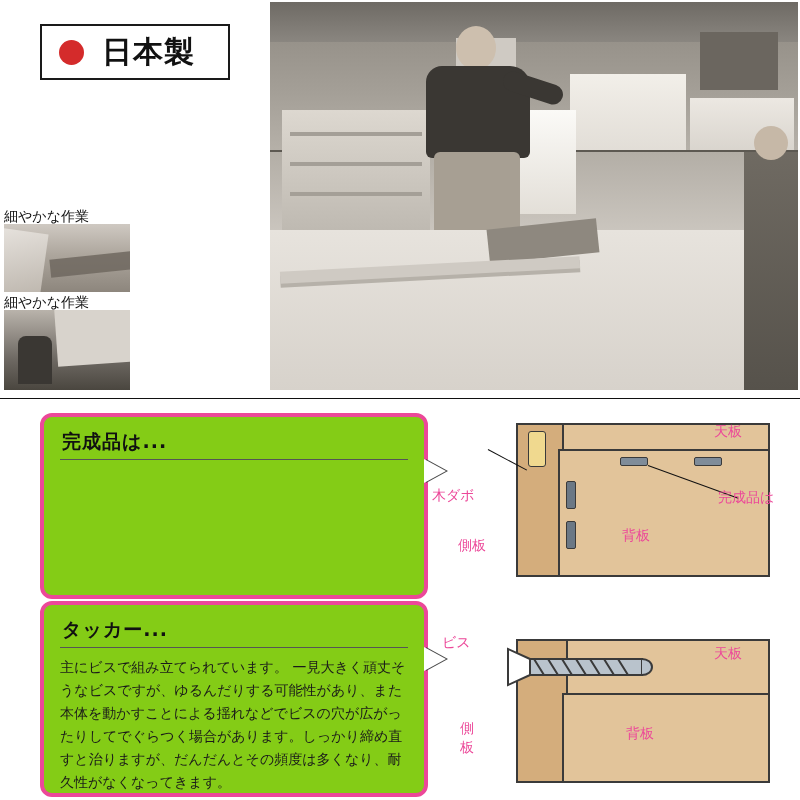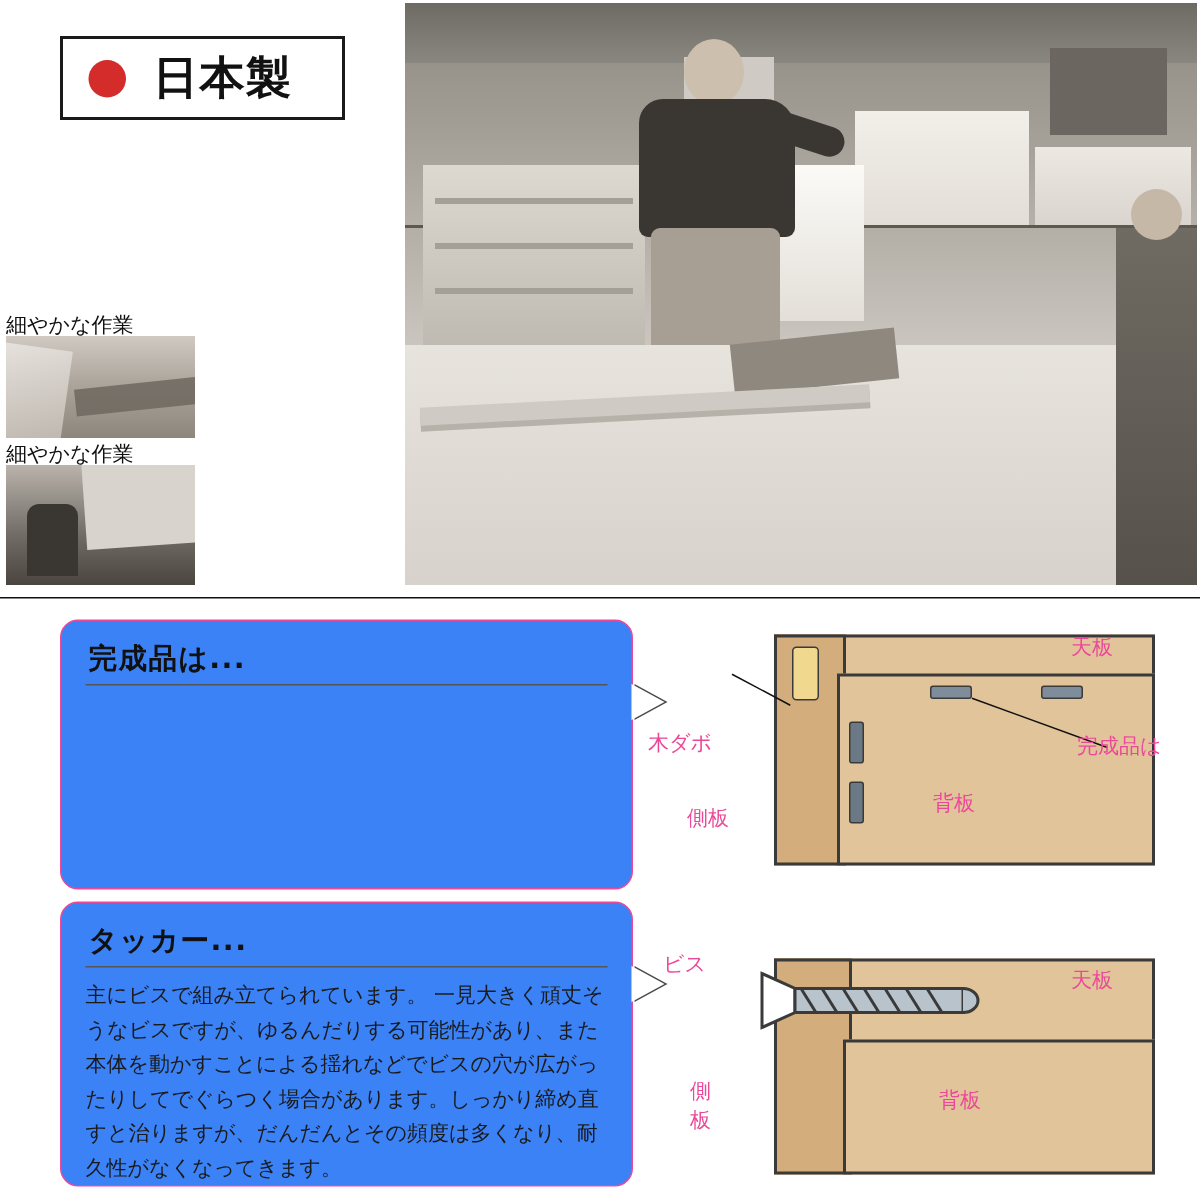--- a/index.html
+++ b/index.html
@@ -135,21 +135,21 @@
     border-radius:50%;background:#c6b8a7;}
   .pm-mach{position:absolute;left:430px;top:30px;width:78px;height:58px;background:#6b665f;}
   .pm-mach2{position:absolute;left:186px;top:36px;width:60px;height:48px;background:#cfcac3;}
 
   
   .bottom{position:absolute;left:0;top:398px;width:800px;height:402px;
     border-top:1px solid #111;}
 
   .balloon{
     position:absolute;
-    background:#3b82f6;border:1px solid #ec4899;border-radius:12px;
+    background:#84cc16;border:4px solid #ec4899;border-radius:12px;
   }
   .balloon:after{
     content:"";position:absolute;right:-22px;top:42px;
     border-style:solid;border-width:12px 0 12px 22px;
     border-color:transparent transparent transparent #ffffff;
     filter:drop-shadow(2px 0 0 #4a4a4a);
   }
   .b1{left:40px;top:14px;width:380px;height:178px;}
   .b2{left:40px;top:202px;width:380px;height:188px;}
 

